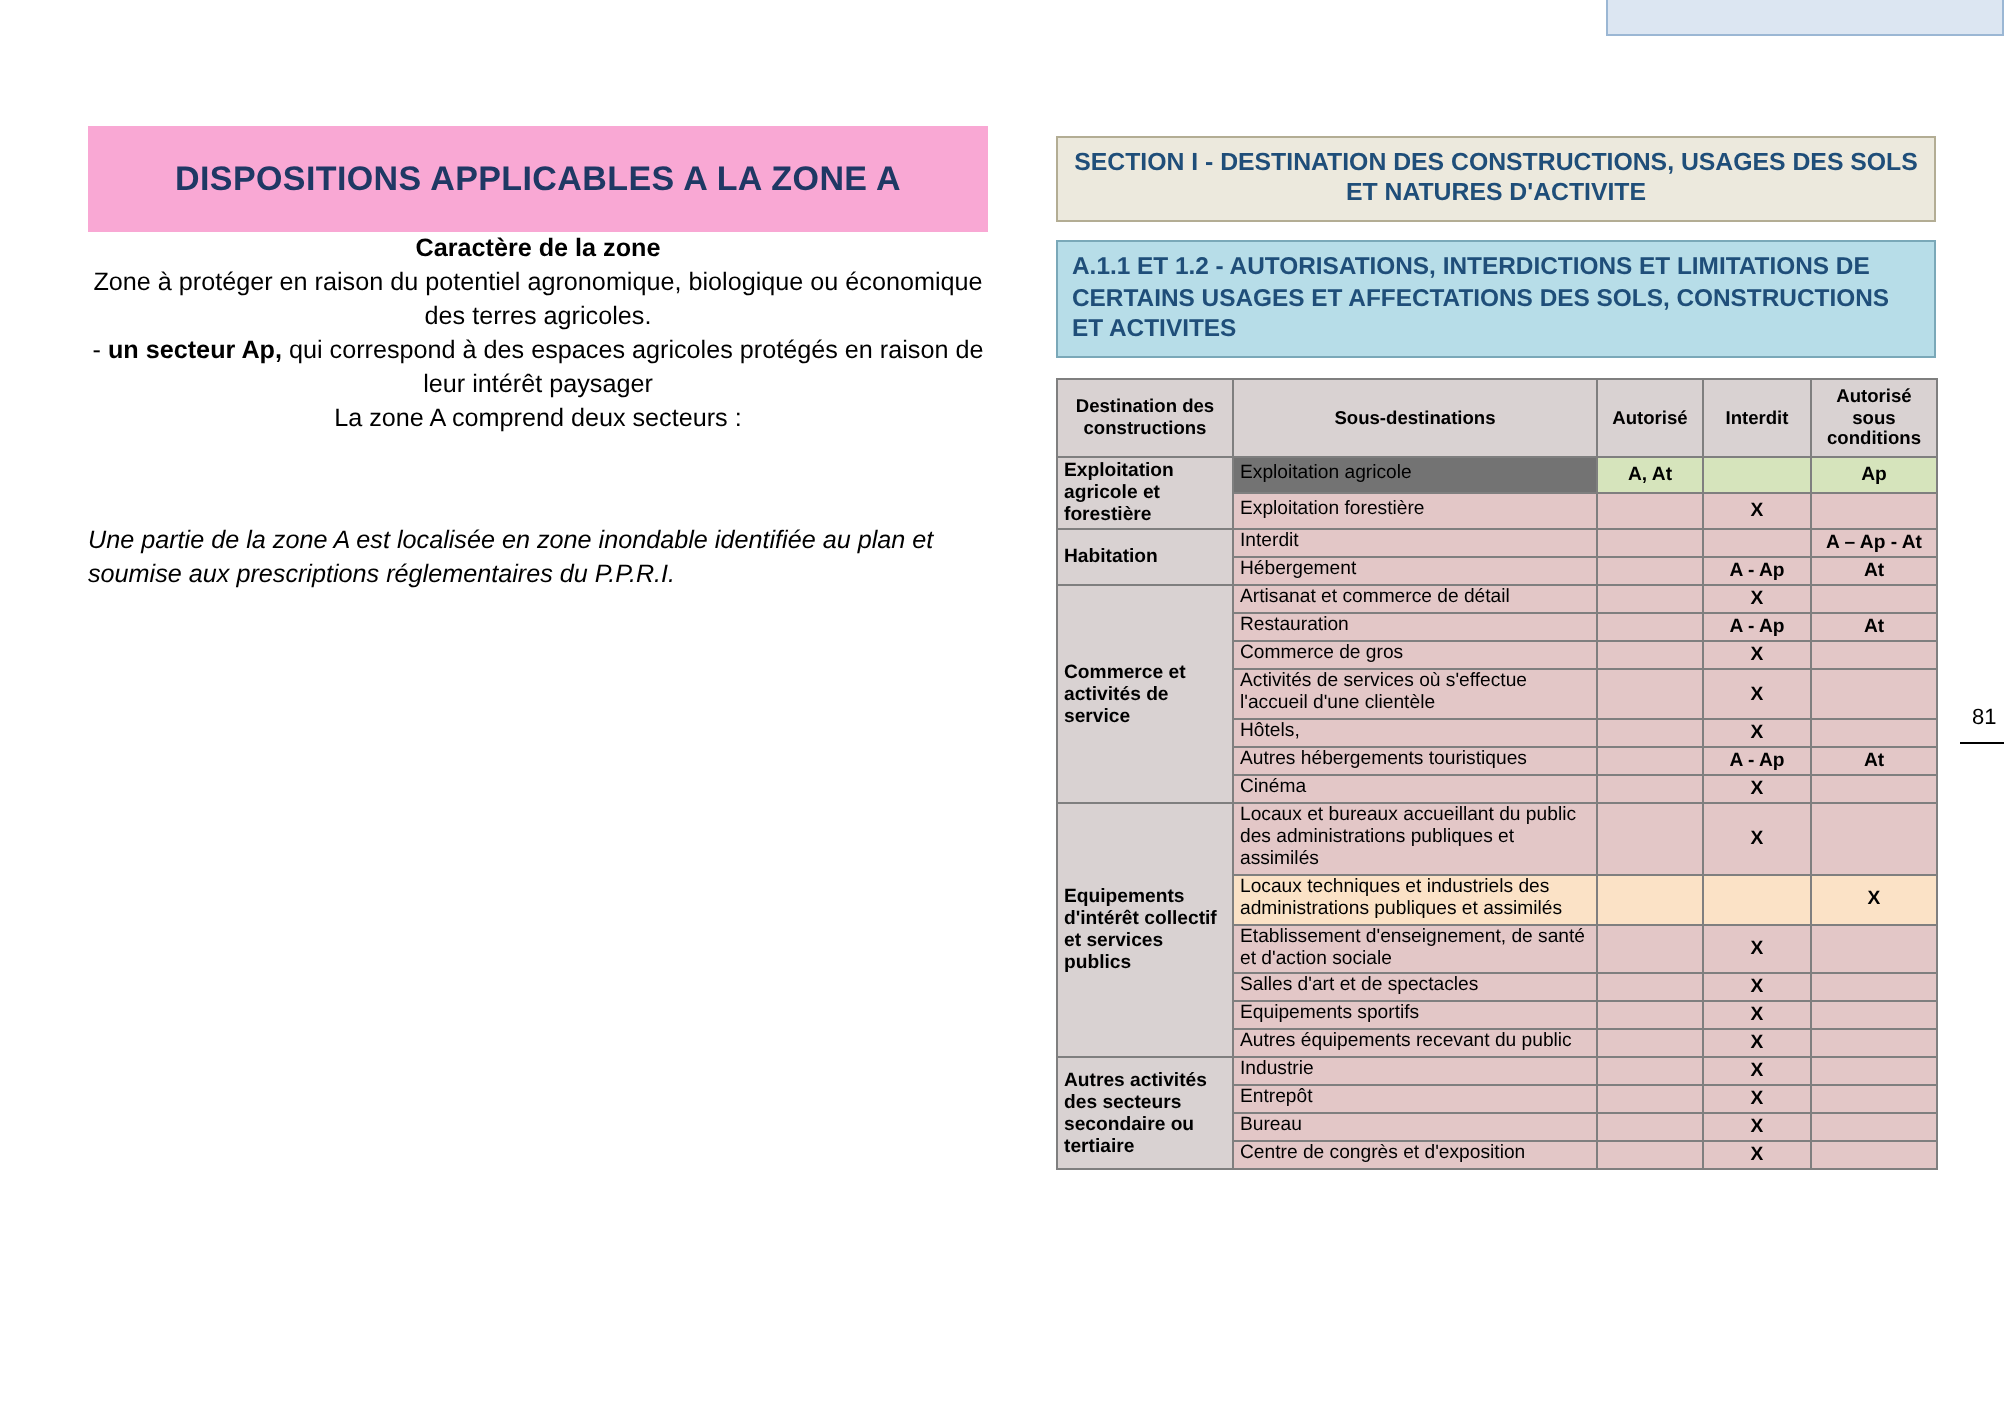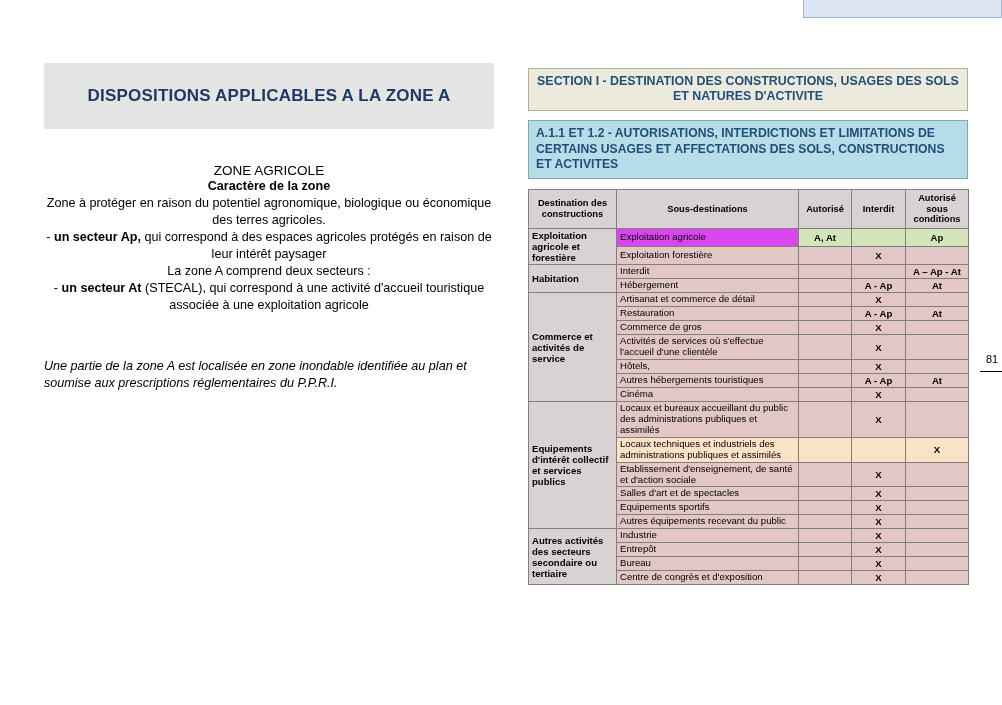--- a/index.html
+++ b/index.html
@@ -34,22 +34,22 @@
   }
   
   .left-col {
     position: absolute;
     left: 44px;
     top: 63px;
     width: 450px;
   }
   .title-banner {
     width: 450px;
-    height: 66px;
-    background: #e5e5e5;
+    height: 53px;
+    background: #f9a8d4;
     display: flex;
     align-items: center;
     justify-content: center;
     box-sizing: border-box;
   }
   .title-banner span {
     color: #1f3864;
     font-weight: bold;
     font-size: 17px;
     letter-spacing: 0.2px;
@@ -133,21 +133,21 @@
     font-size: 10.2px;
     line-height: 1.15;
     padding-left: 3px;
     margin-left: 45px;
   }
   td.sub {
     background: #e3c7c7;
     text-align: left;
     line-height: 1.14;
   }
-  td.sub.green { background: #d946ef; margin-left: 48px; }
+  td.sub.green { background: #737373; margin-left: 48px; }
   td.mark {
     background: #e3c7c7;
     text-align: center;
     font-weight: bold;
   }
   td.mark.green { background: #d6e4bc; }
   
   .page-num {
     position: absolute;
     left: 986px;
@@ -168,31 +168,29 @@
 <body>
 
 <div class="page">
 
   <div class="top-tab"></div>
 
   <div class="left-col">
     <div class="title-banner">
       <span>DISPOSITIONS APPLICABLES A LA ZONE A</span>
     </div>
-    <div class="zone-agricole">ZONE AGRICOLE</div>
 
     <p class="blk"><b class="bold">Caractère de la zone</b></p>
 
     <p class="blk">Zone à protéger en raison du potentiel agronomique, biologique ou économique des terres agricoles.</p>
 
     <p class="blk"><span>- </span><b class="bold">un secteur Ap,</b><span> qui correspond à des espaces agricoles protégés en raison de leur intérêt paysager</span></p>
 
     <p class="blk">La zone A comprend deux secteurs :</p>
 
-    <p class="blk"><span>- </span><b class="bold">un secteur At</b><span> (STECAL), qui correspond à une activité d'accueil touristique associée à une exploitation agricole</span></p>
 
     <p class="ital" style="margin-top:44px;">Une partie de la zone A est localisée en zone inondable identifiée au plan et soumise aux prescriptions réglementaires du P.P.R.I.</p>
   </div>
 
   <div class="right-col">
     <div class="section-head">SECTION I - DESTINATION DES CONSTRUCTIONS, USAGES DES SOLS ET NATURES D'ACTIVITE</div>
     <div class="subsection-head">A.1.1 ET 1.2 - AUTORISATIONS, INTERDICTIONS ET LIMITATIONS DE CERTAINS USAGES ET AFFECTATIONS DES SOLS, CONSTRUCTIONS ET ACTIVITES</div>
 
     <table class="dest">
       <colgroup>

